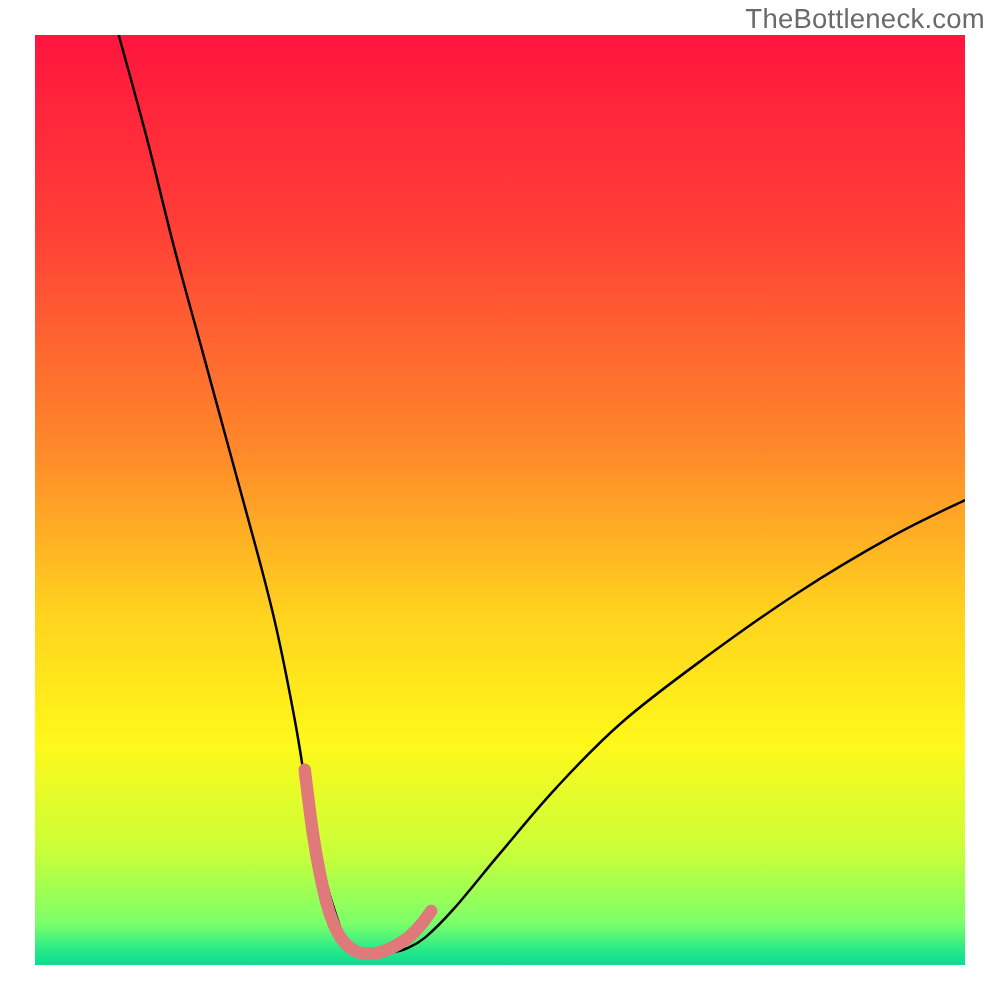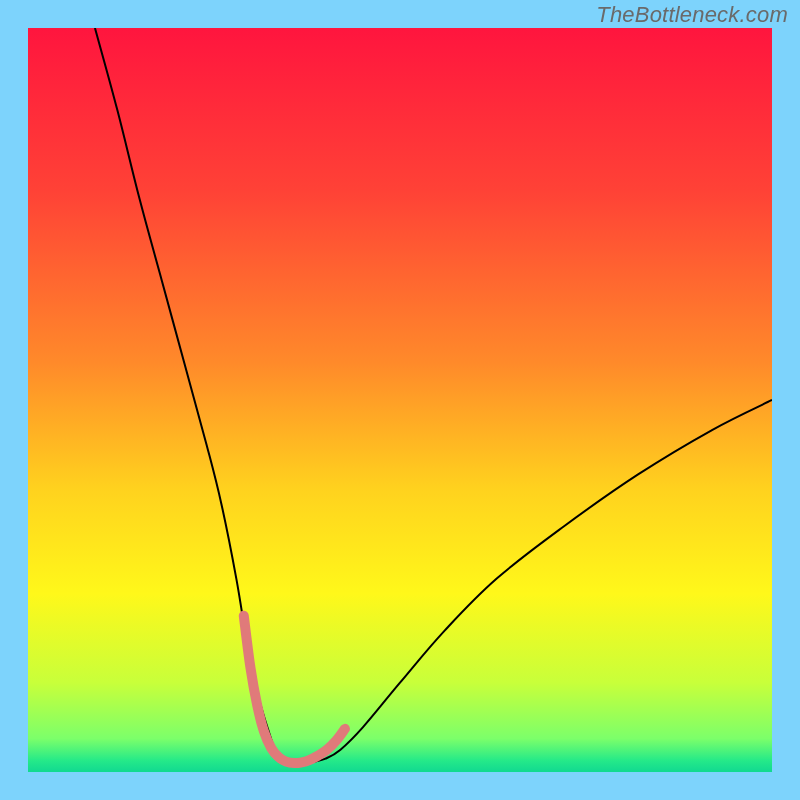--- a/index.html
+++ b/index.html
@@ -10,22 +10,21 @@
     background: #000;
     position: relative;
     font-family: Arial, Helvetica, sans-serif;
   }
   .outer-frame {
     position: absolute;
     top: 0;
     left: 0;
     width: 800px;
     height: 800px;
-    background: #7dd3fc;
-    font-style: italic;
+    background: #ffffff;
   }
   .watermark {
     position: absolute;
     top: 2px;
     right: 12px;
     color: #6a6a6a;
     font-size: 22px;
     font-weight: 500;
     letter-spacing: 0.2px;
   }

